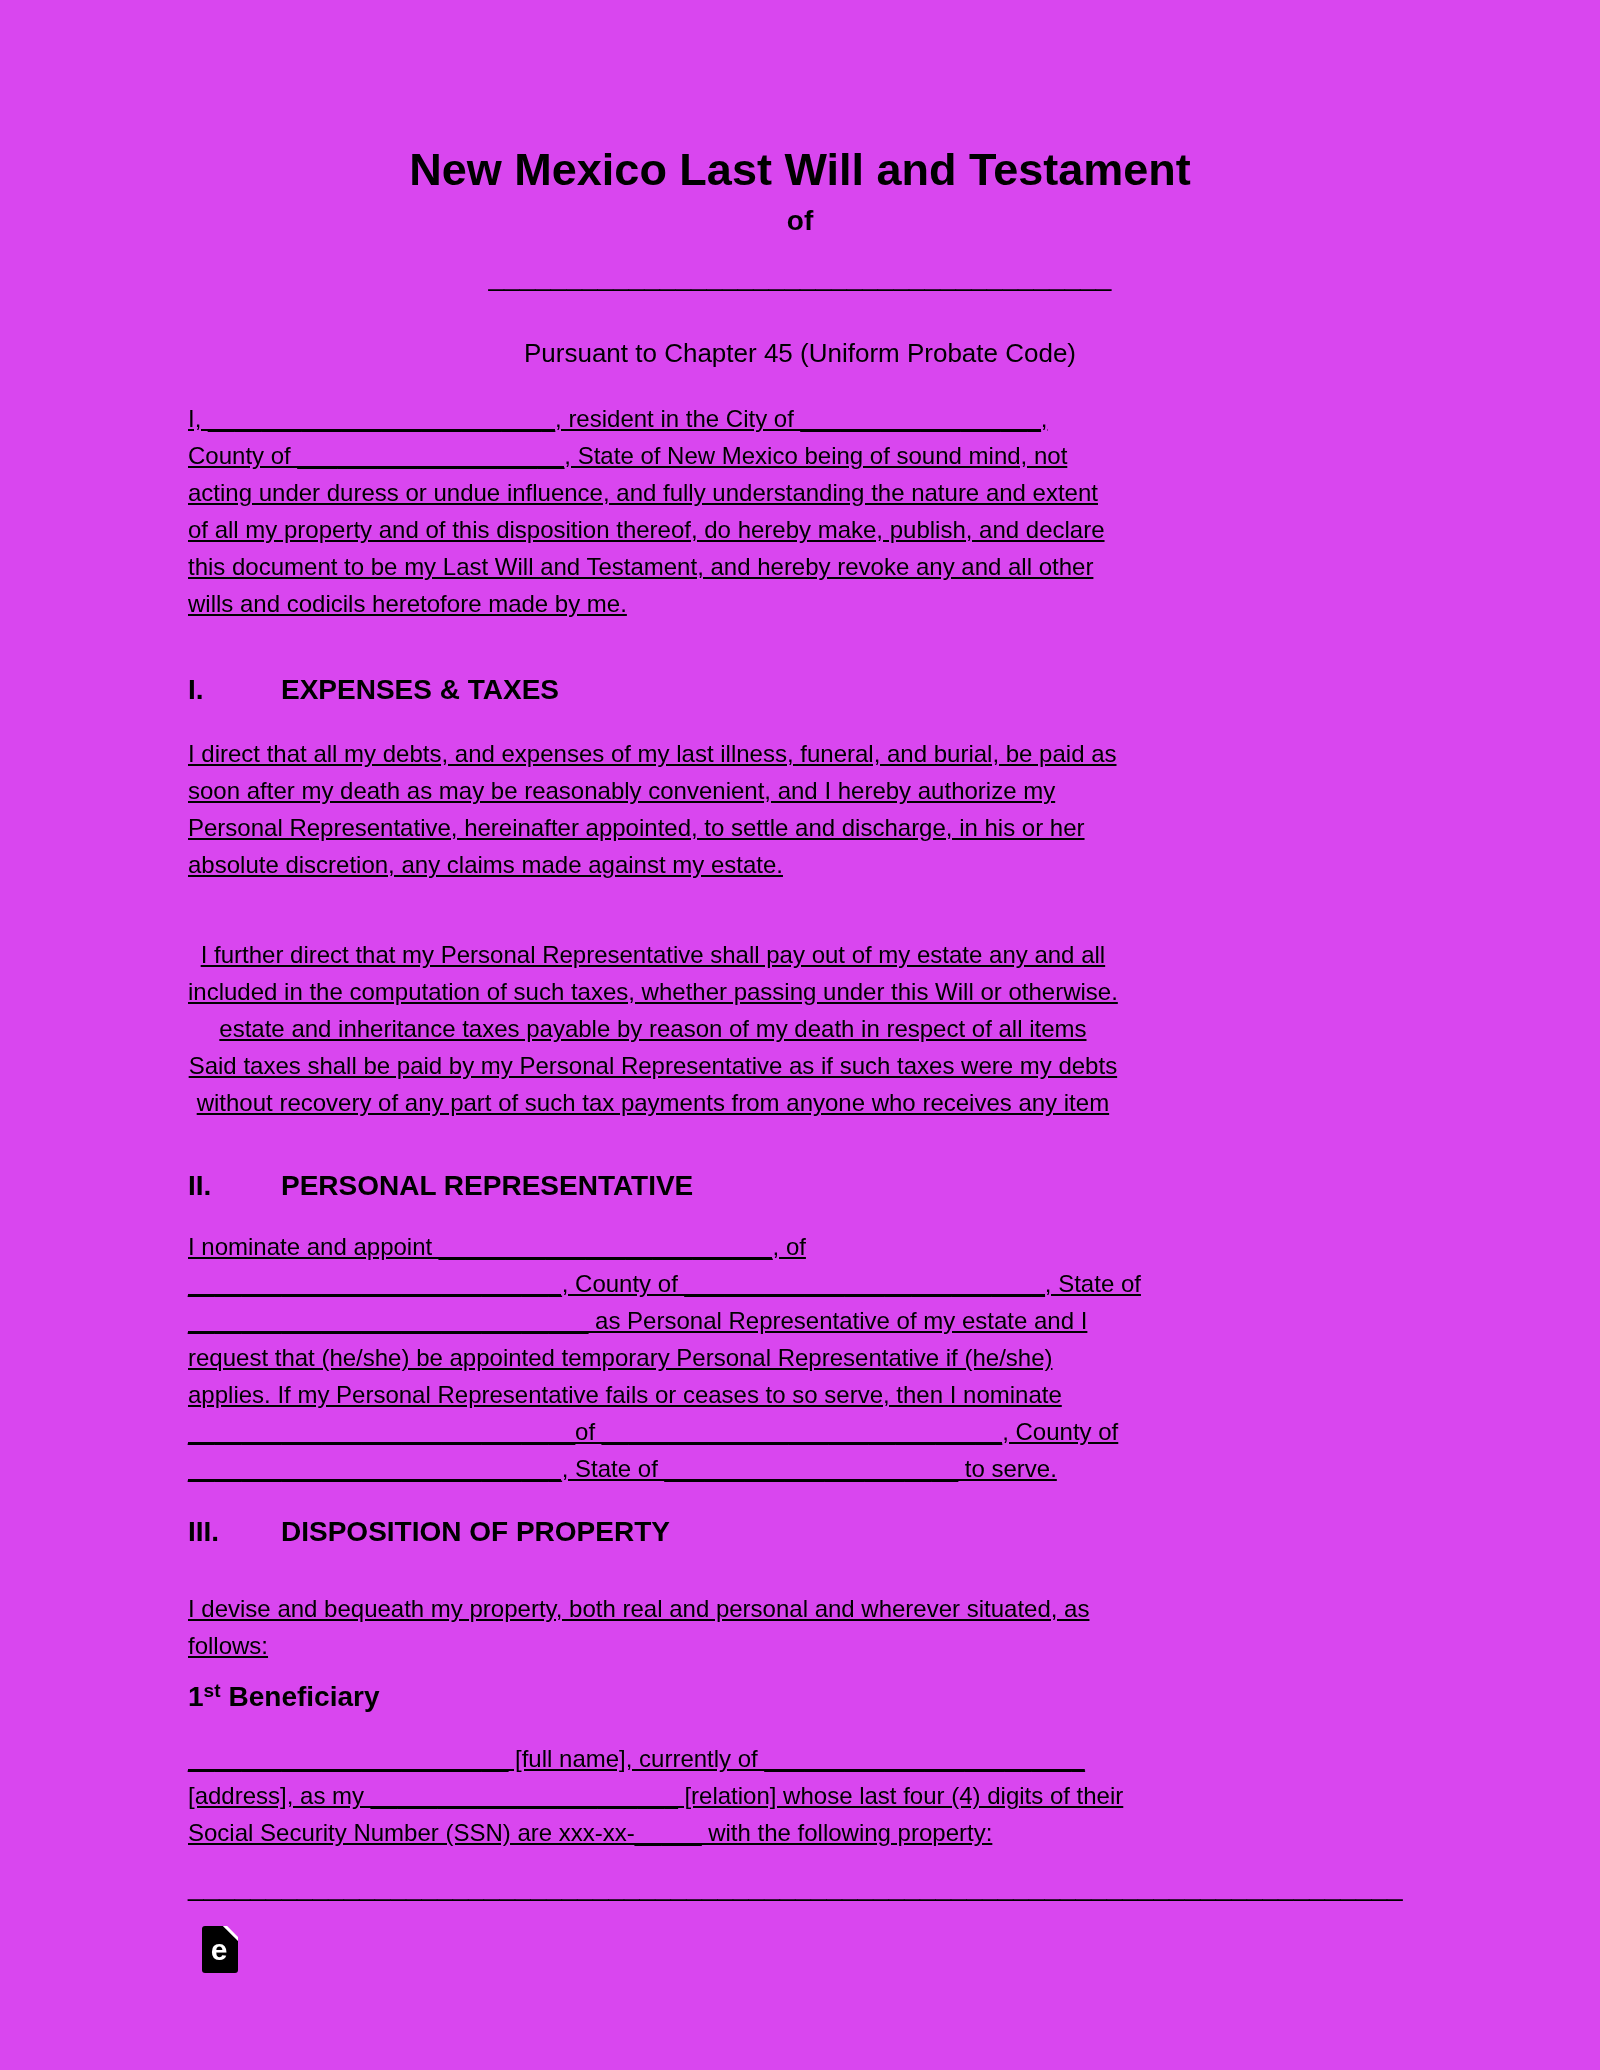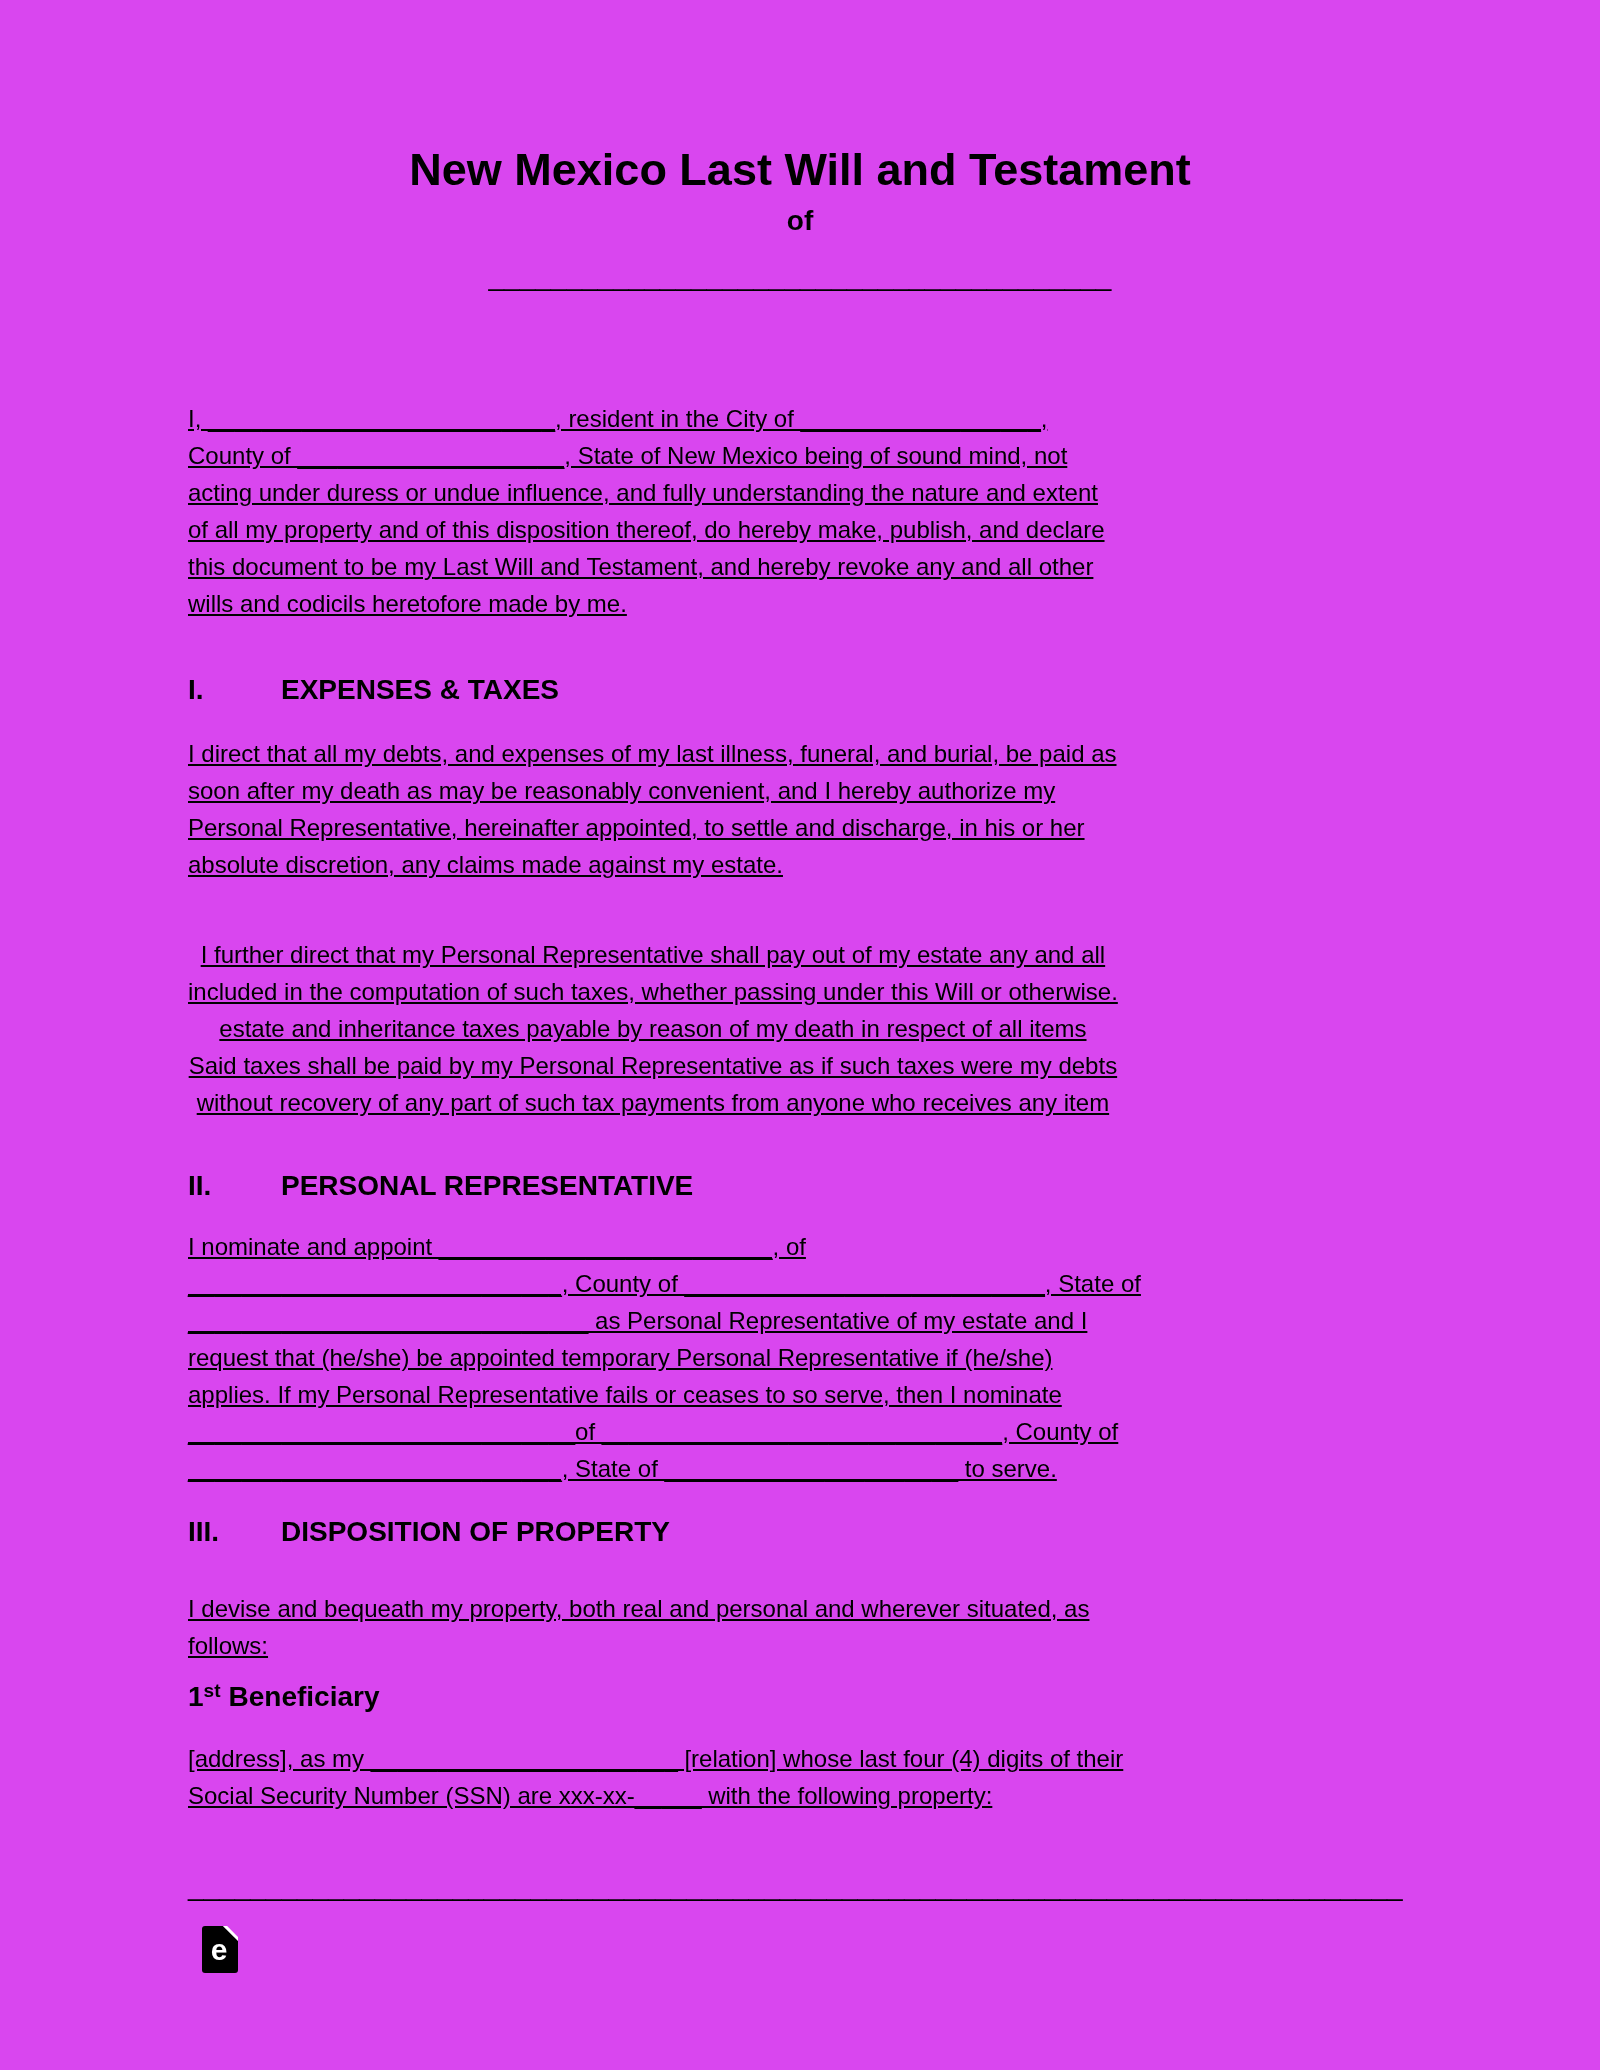--- a/index.html
+++ b/index.html
@@ -44,20 +44,21 @@
   }
 </style>
 </head>
 <body>
 
 <div class="page">
 
   <div class="abs centered doc-title">New Mexico Last Will and Testament</div>
   <div class="abs centered doc-subtitle">of</div>
   <div class="abs centered name-line">________________________________________</div>
+  <div class="abs centered pursuant">Pursuant to Chapter 45 (Uniform Probate Code)</div>
 
   <div class="abs para p-intro">
     <div class="line">I, __________________________, resident in the City of __________________,</div>
     <div class="line">County of ____________________, State of New Mexico being of sound mind, not</div>
     <div class="line">acting under duress or undue influence, and fully understanding the nature and extent</div>
     <div class="line">of all my property and of this disposition thereof, do hereby make, publish, and declare</div>
     <div class="line">this document to be my Last Will and Testament, and hereby revoke any and all other</div>
     <div class="line">wills and codicils heretofore made by me.</div>
   </div>
 
@@ -101,20 +102,21 @@
   <div class="abs para p-disp">
     <div class="line">I devise and bequeath my property, both real and personal and wherever situated, as</div>
     <div class="line">follows:</div>
   </div>
 
   <div class="abs ben-heading">
     <span>1</span><sup class="ben-sup">st</sup><span class="ben-label">Beneficiary</span>
   </div>
 
   <div class="abs para p-ben">
+    <div class="line">________________________ [full name], currently of ________________________</div>
     <div class="line">[address], as my _______________________ [relation] whose last four (4) digits of their</div>
     <div class="line">Social Security Number (SSN) are xxx-xx-_____ with the following property:</div>
   </div>
 
   <div class="abs rule-line">______________________________________________________________________________</div>
 
   <div class="abs logo">
     <svg width="36" height="47" viewBox="0 0 36 47" xmlns="http://www.w3.org/2000/svg">
       <path d="M3 0 H21.5 L36 14.5 V44 Q36 47 33 47 H3 Q0 47 0 44 V3 Q0 0 3 0 Z" fill="#000000"></path>
       <path d="M21 -2 L38 15" stroke="#ffffff" stroke-width="3" fill="none"></path>

